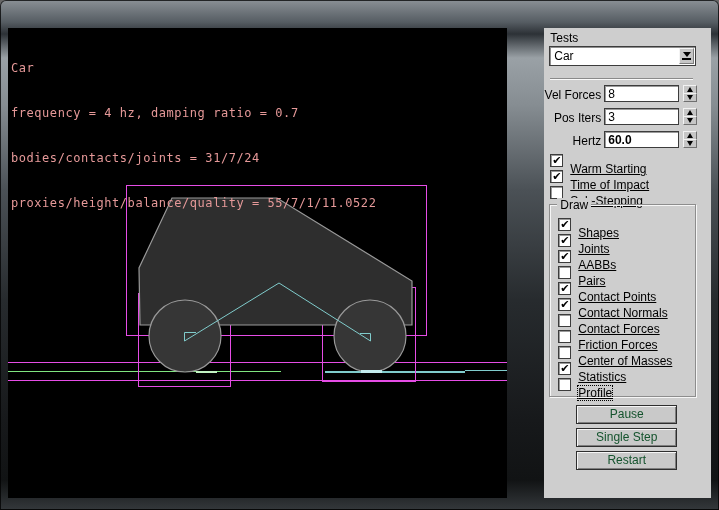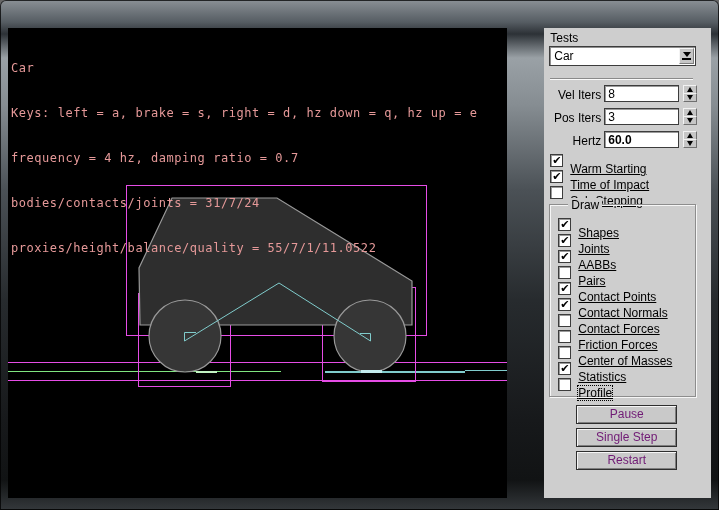--- a/index.html
+++ b/index.html
@@ -65,26 +65,26 @@
   .spin+.spin{border-top:1px solid #f2f2f2;margin-top:-1px;}
   .tri-up{width:0;height:0;border-left:3px solid transparent;border-right:3px solid transparent;border-bottom:5px solid #000;}
   .tri-dn{width:0;height:0;border-left:3px solid transparent;border-right:3px solid transparent;border-top:5px solid #000;}
   .chkrow{position:absolute;left:6px;height:14px;}
   .chkrow .box{position:absolute;left:0;top:0;width:13px;height:13px;background:#fff;
     border:1px solid #3c3c3c;box-shadow:inset 1px 1px 0 #9a9a9a;
     font-family:"DejaVu Sans",sans-serif;font-size:11px;font-weight:bold;line-height:12px;text-align:center;color:#000;}
   .chkrow .txt{position:absolute;left:20px;top:8px;white-space:nowrap;text-decoration:underline;}
   .group{position:absolute;left:5px;top:176px;width:147px;height:193px;
     border:1px solid #8d8d8d;box-shadow:inset 1px 1px 0 #f6f6f6, 1px 1px 0 #f6f6f6;}
-  .group-label{position:absolute;left:18px;top:-7px;background:#cecece;padding:0 3px;}
+  .group-label{position:absolute;left:7px;top:-7px;background:#cecece;padding:0 3px;}
   .group .chkrow{left:8px;}
   .focusbox{outline:1px dotted #000;outline-offset:0px;}
   .pbtn{position:absolute;left:32px;width:101px;height:19px;background:#c9c9c9;
     border:1px solid #2e2e2e;box-shadow:inset 1px 1px 0 #f5f5f5,inset -1px -1px 0 #7e7e7e;
-    font-size:12px;text-align:center;line-height:17px;color:#701a75;}
+    font-size:12px;text-align:center;line-height:17px;color:#14532d;}
 </style>
 </head>
 <body>
 
 <div class="window">
 
 
   <div class="client">
 
     <div class="canvas">
@@ -118,41 +118,40 @@
           <line x1="176.5" y1="304.5" x2="176.5" y2="313"></line>
           <line x1="352" y1="305.5" x2="362.5" y2="305.5"></line>
           <line x1="362.5" y1="305.5" x2="362.5" y2="313"></line>
         </g>
 
         <line x1="188" y1="343.5" x2="209" y2="343.5" stroke="#c2f2c2" stroke-width="2" shape-rendering="crispEdges"></line>
         <line x1="353" y1="343.5" x2="374" y2="343.5" stroke="#c4ecee" stroke-width="3" shape-rendering="crispEdges"></line>
       </svg>
       <div class="overlay">
         <div>Car</div>
-        <div>Keys: left = a, brake = s, right = d, hz down = q, hz up = e</div>
         <div>frequency = 4 hz, damping ratio = 0.7</div>
         <div>bodies/contacts/joints = 31/7/24</div>
         <div>proxies/height/balance/quality = 55/7/1/11.0522</div>
       </div>
     </div>
 
     <div class="panel">
       <div class="lbl" style="left:6px;top:3px;">Tests</div>
 
       <div class="combo">
         <span class="val">Car</span>
         <span class="btn">
           <span class="arr"></span>
           <span class="bar"></span>
         </span>
       </div>
 
       <div class="sep"></div>
 
-      <div class="field-label lbl" style="top:60px;">Vel Iters</div>
+      <div class="field-label lbl" style="top:60px;">Vel Forces</div>
       <input class="textbox" style="top: 57px;" value="8">
       <div class="spinner" style="top:57px;">
         <span class="spin">
             <span class="tri-up"></span>
           </span>
         <span class="spin">
             <span class="tri-dn"></span>
           </span>
       </div>
 

